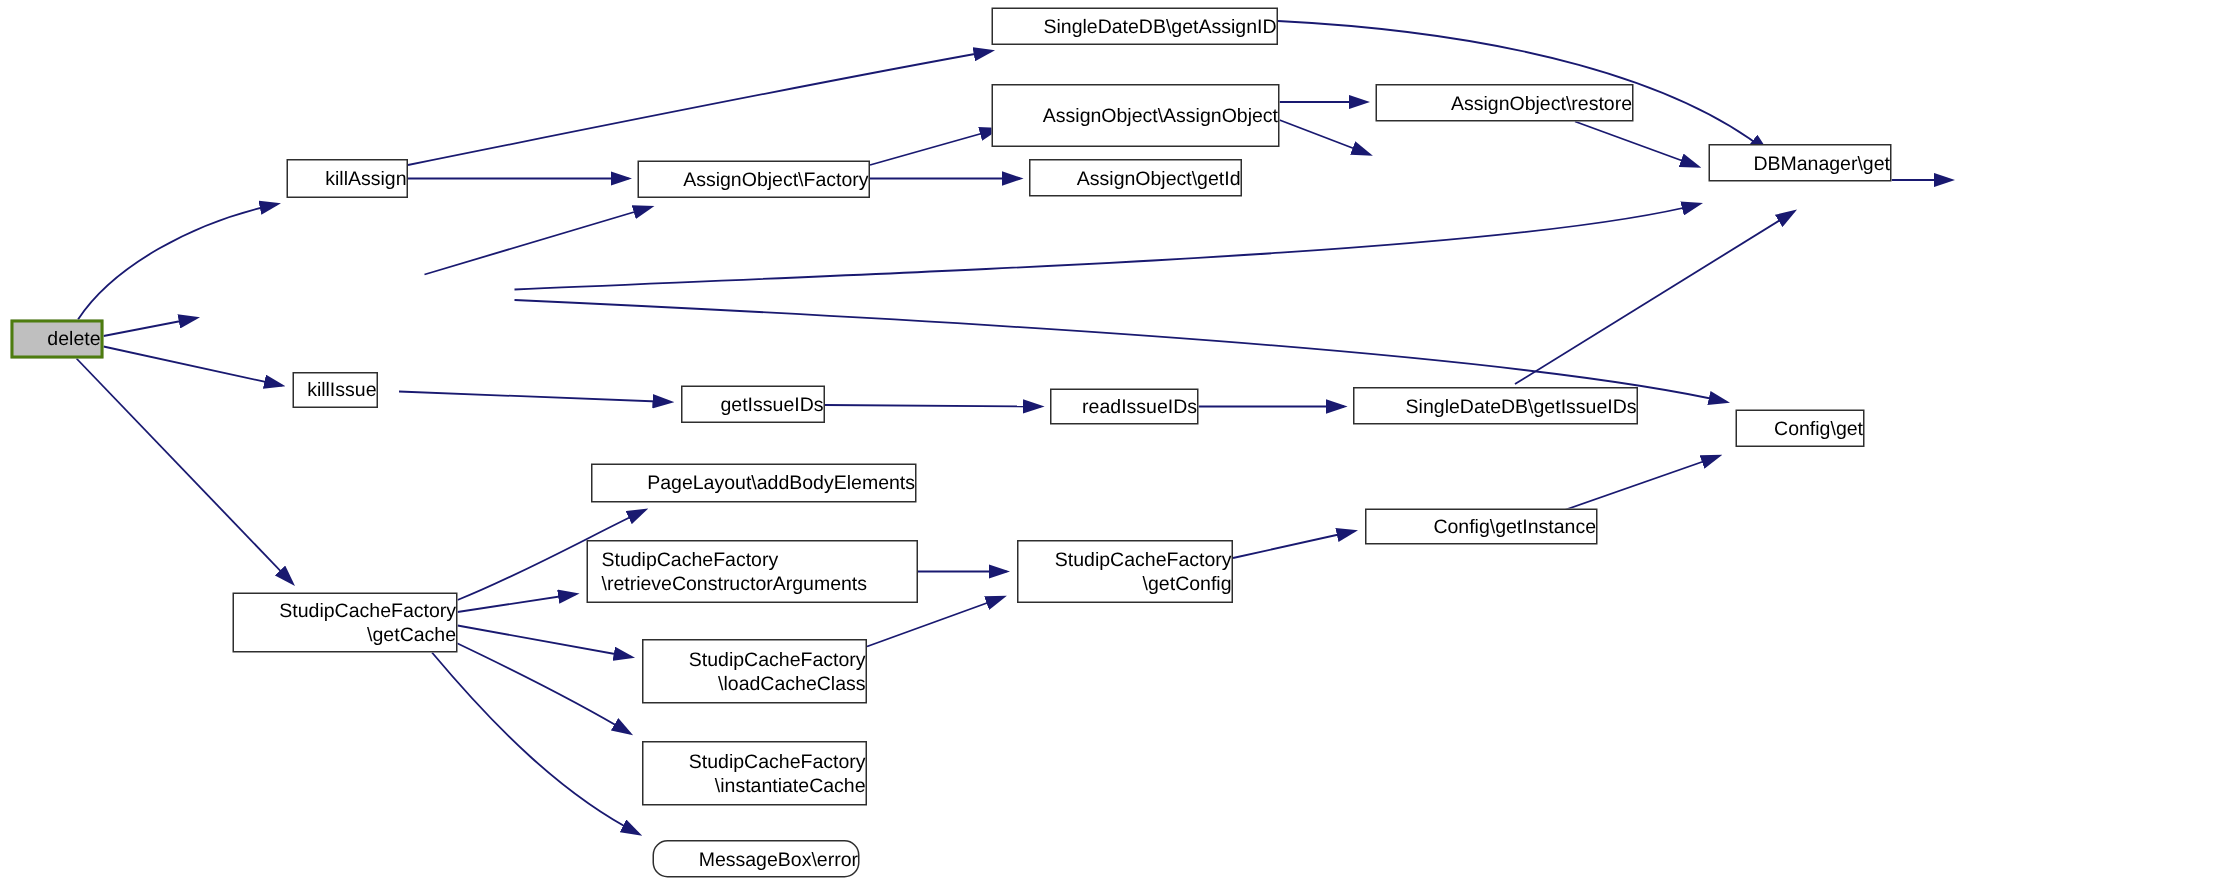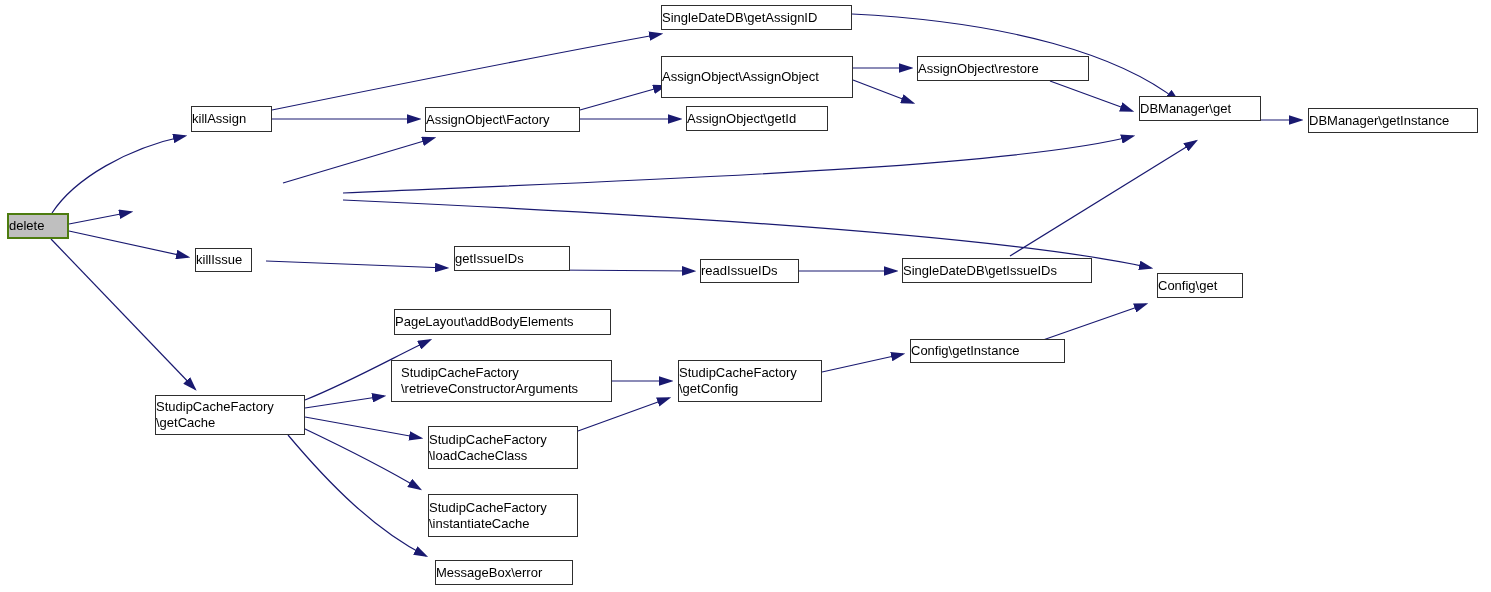--- a/index.html
+++ b/index.html
@@ -14,21 +14,21 @@
   .node{
     position:absolute;
     box-sizing:border-box;
     background:#ffffff;
     border:1px solid #2e2e2e;
     color:#000000;
     font-size:13px;
     line-height:16px;
     display:flex;
     flex-direction:column;
-    align-items:flex-start;
+    align-items:flex-end;
     justify-content:center;
     white-space:nowrap;
     z-index:2;
   }
   .node.root{
     background:#bfbfbf;
     border:2px solid #4d7c0f;
   }
   .node.left-align{
     align-items:flex-start;
@@ -115,25 +115,22 @@
 
   <div class="node" style="left:917px;top:56px;width:172px;height:25px;">
     <span>AssignObject\restore</span>
   </div>
 
 
   <div class="node" style="left:1139px;top:96px;width:122px;height:25px;">
     <span>DBManager\get</span>
   </div>
 
-  <div class="node" style="left:1308px;top:108px;width:170px;height:25px;">
-    <span>DBManager\getInstance</span>
-  </div>
 
-  <div class="node" style="left:454px;top:246px;width:116px;height:25px;">
+  <div class="node" style="left:454px;top:257px;width:96px;height:25px;">
     <span>getIssueIDs</span>
   </div>
 
   <div class="node" style="left:700px;top:259px;width:99px;height:24px;">
     <span>readIssueIDs</span>
   </div>
 
   <div class="node" style="left:902px;top:258px;width:190px;height:25px;">
     <span>SingleDateDB\getIssueIDs</span>
   </div>
@@ -158,21 +155,21 @@
   <div class="node" style="left:428px;top:426px;width:150px;height:43px;">
     <span>StudipCacheFactory</span>
     <span>\loadCacheClass</span>
   </div>
 
   <div class="node" style="left:428px;top:494px;width:150px;height:43px;">
     <span>StudipCacheFactory</span>
     <span>\instantiateCache</span>
   </div>
 
-  <div class="node" style="left:435px;top:560px;width:138px;height:25px;">
+  <div class="node" style="left:435px;top:560px;width:138px;height:25px;border-radius:10px;">
     <span>MessageBox\error</span>
   </div>
 
   <div class="node" style="left:678px;top:360px;width:144px;height:42px;">
     <span>StudipCacheFactory</span>
     <span>\getConfig</span>
   </div>
 
 </div>
 

